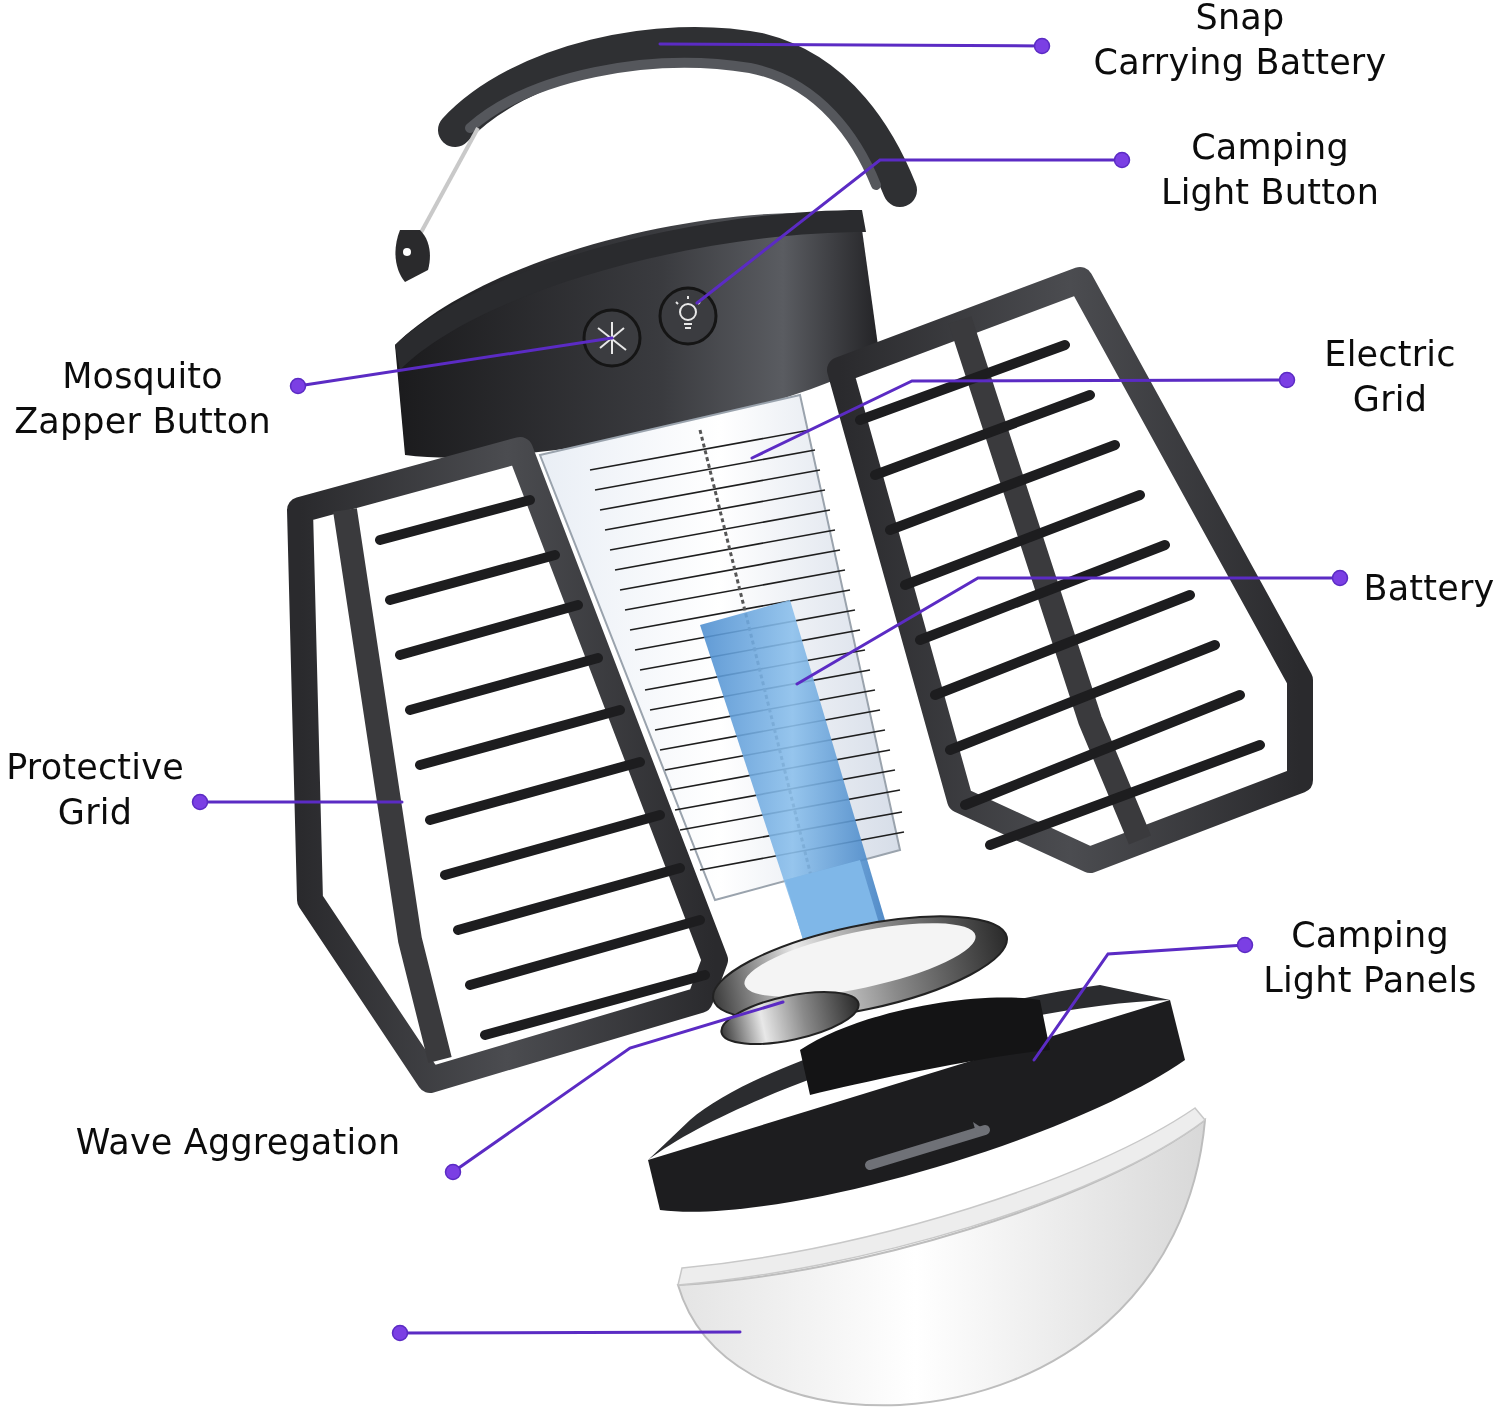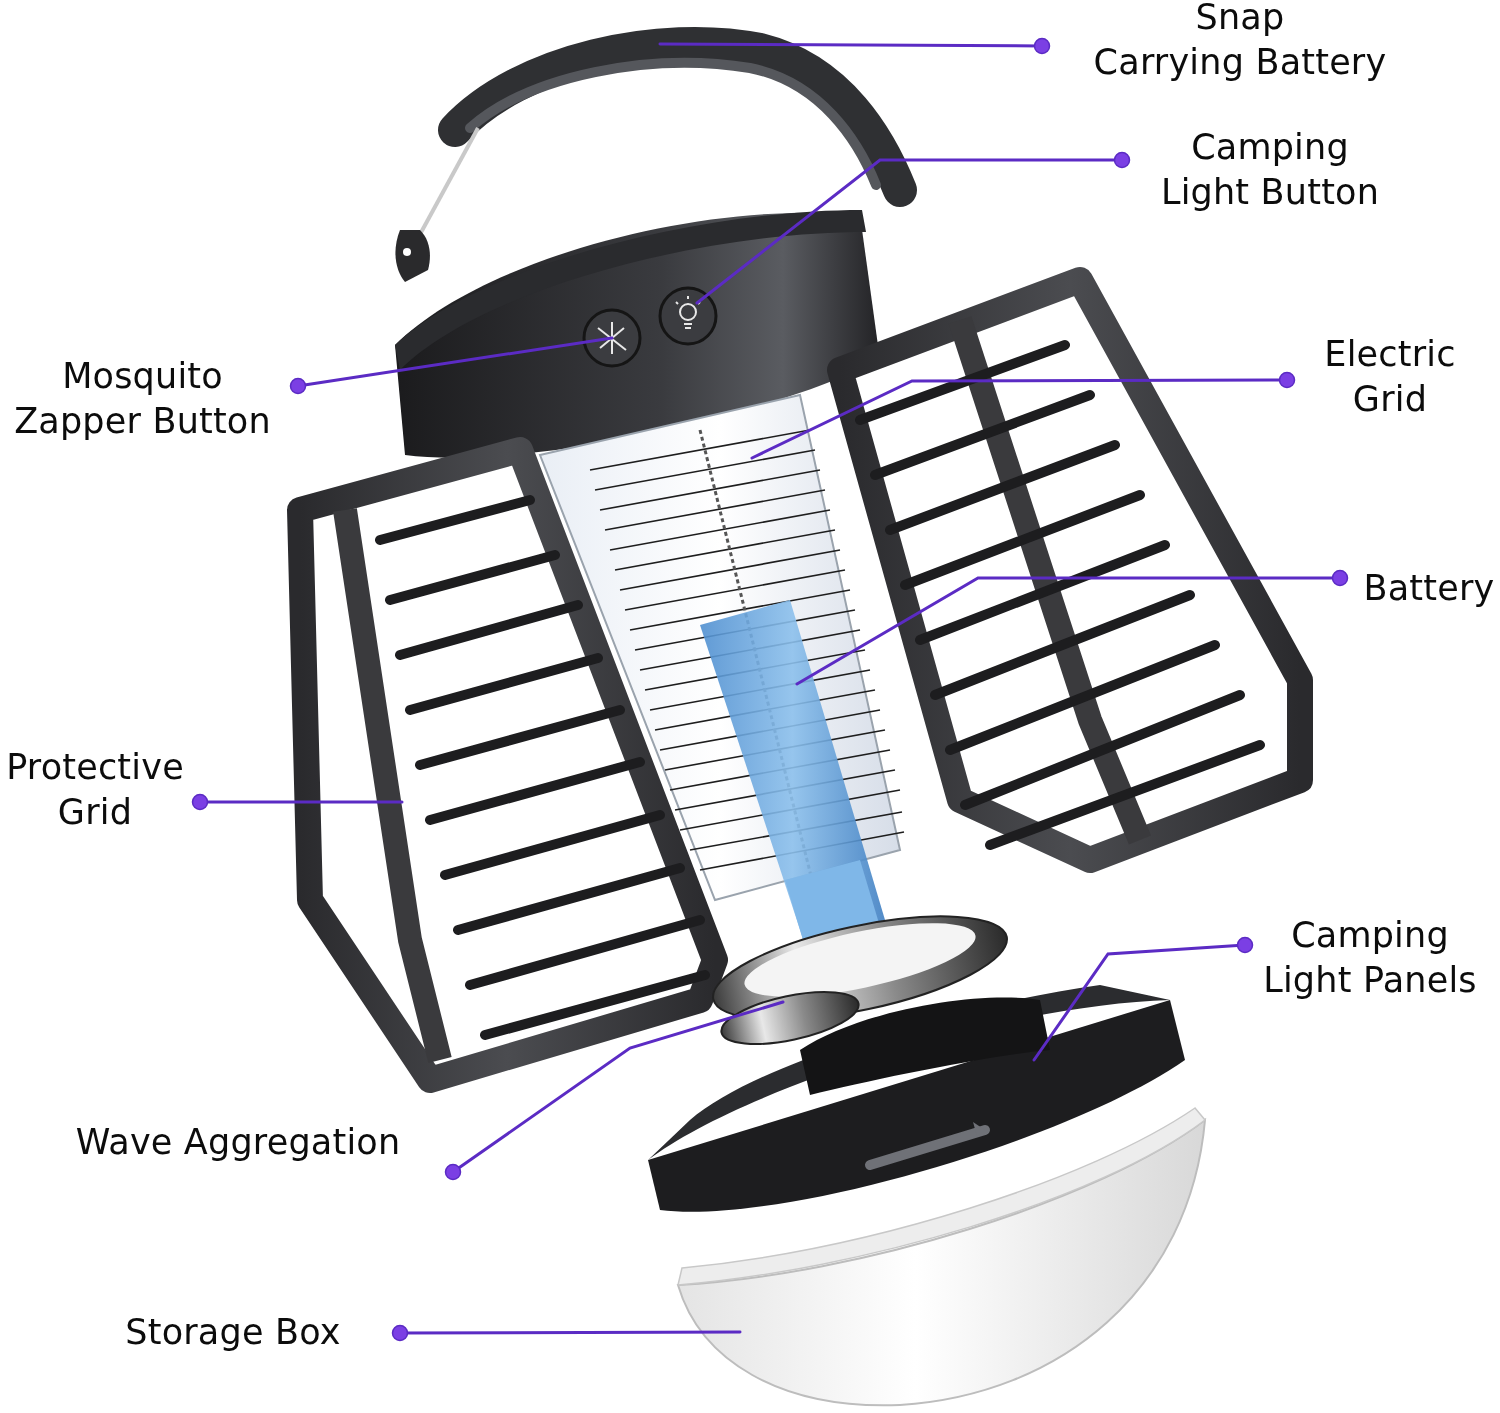--- a/index.html
+++ b/index.html
@@ -224,17 +224,14 @@
 
   <div class="label" style="left:1255px; top:913px; width:230px;">
     <span>Camping</span>
     <span>Light Panels</span>
   </div>
 
   <div class="label" style="left:68px; top:1120px; width:340px;">
     <span>Wave Aggregation</span>
   </div>
 
-  <div class="label" style="left:118px; top:1310px; width:230px;">
-    <span>Storage Box</span>
-  </div>
 
 </div>
 
 </body></html>

